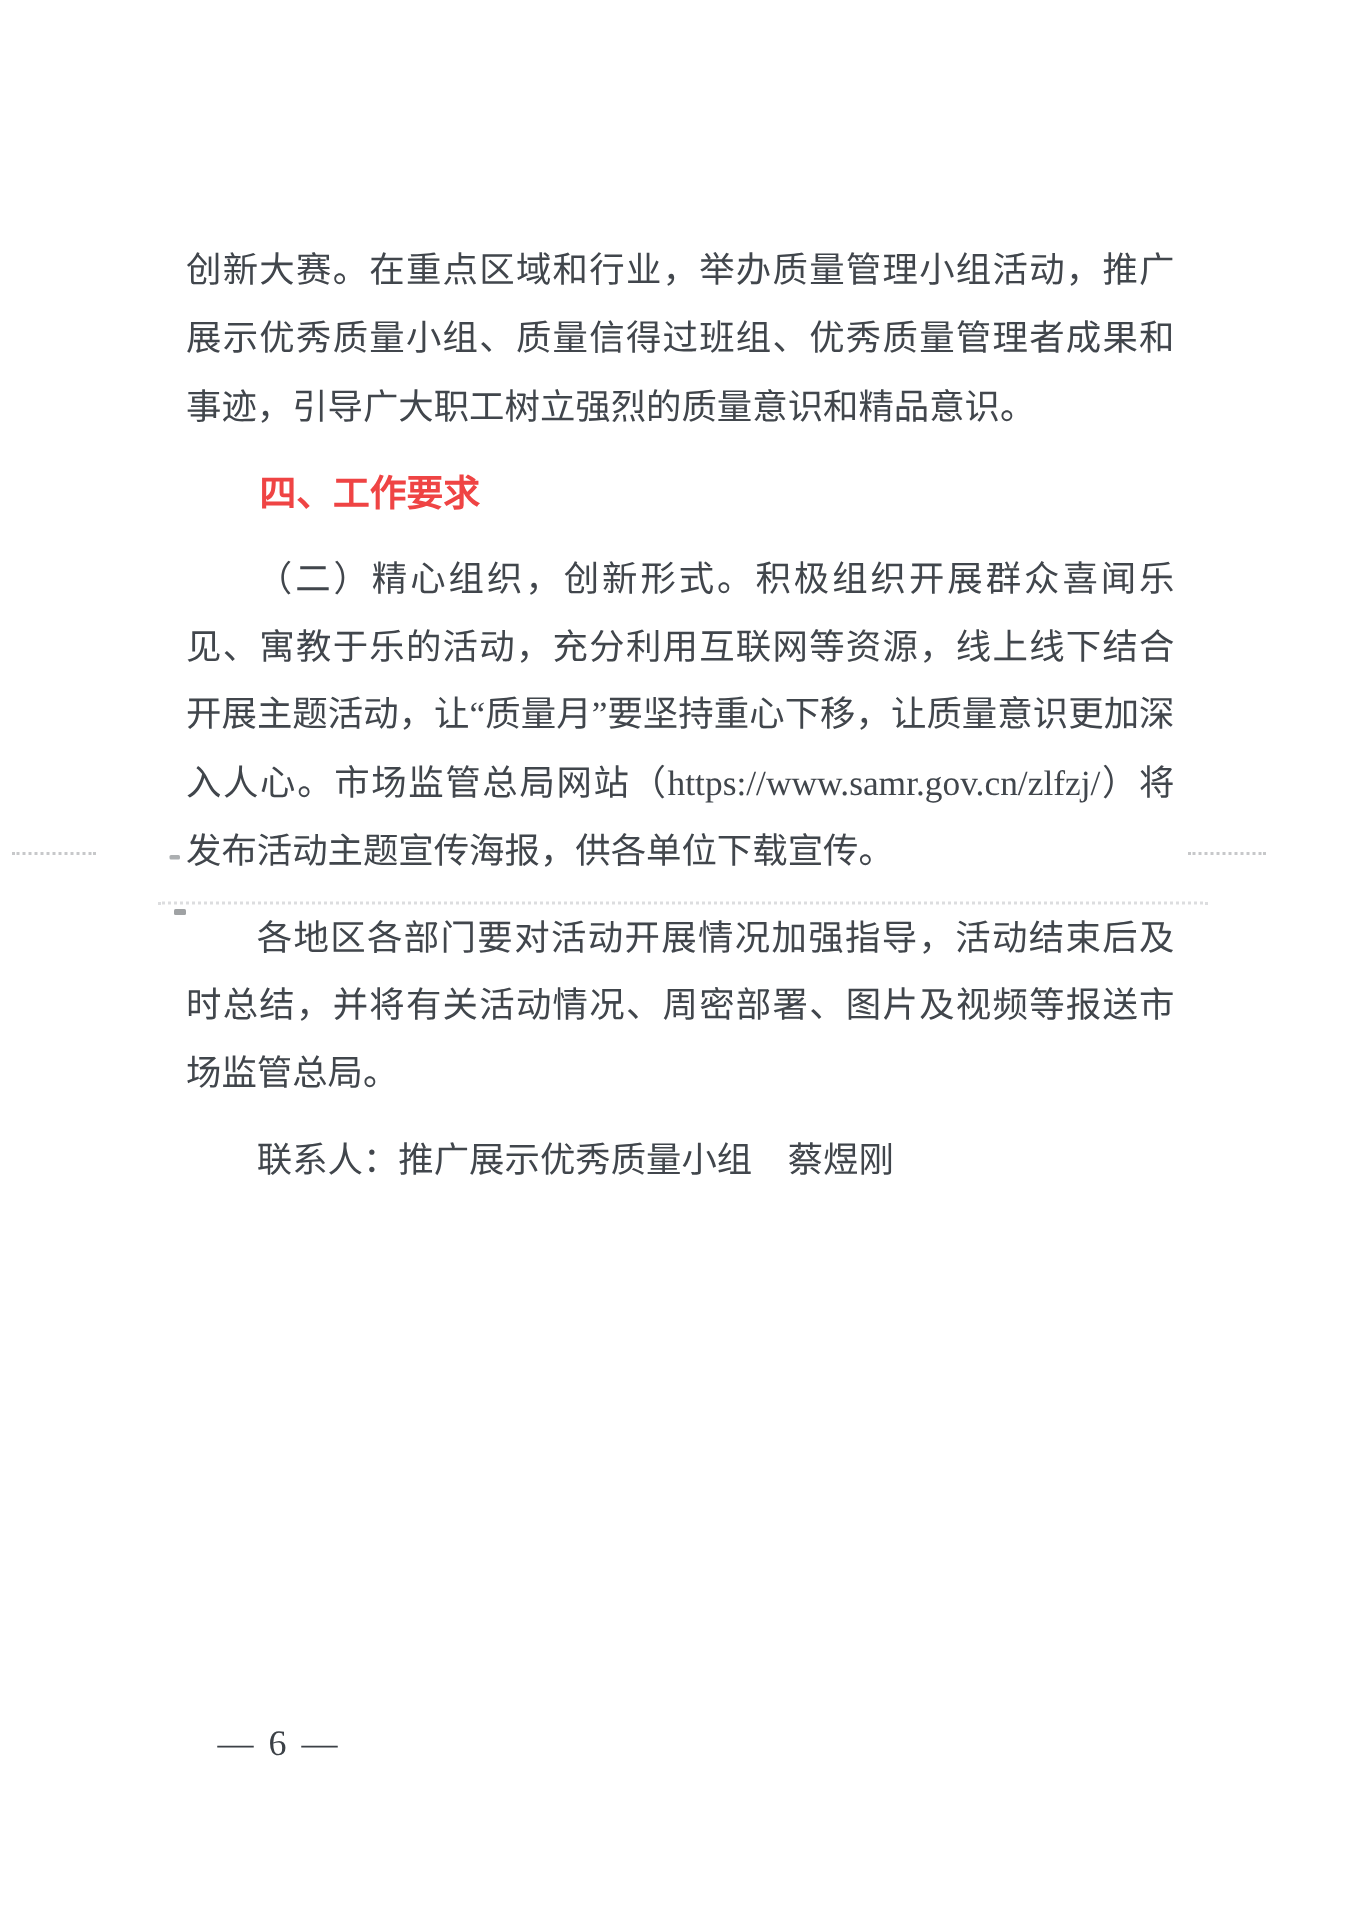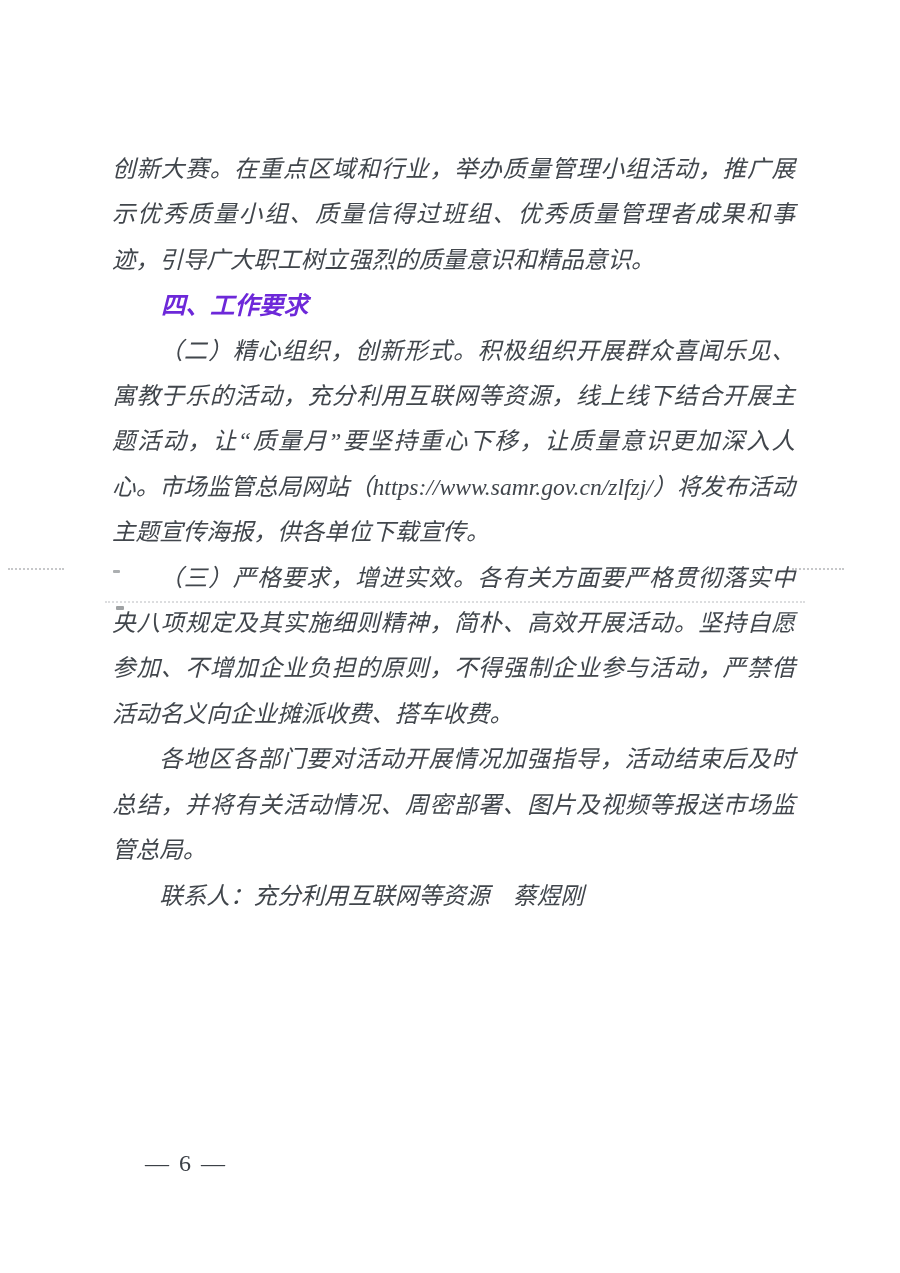--- a/index.html
+++ b/index.html
@@ -20,32 +20,31 @@
     position: absolute;
     left: 112px;
     top: 147px;
     width: 683px;
     font-size: 23.6px;
     line-height: 45.4px;
     text-align: justify;
     text-justify: inter-character;
   }
   .content p {
-    margin: 0;
+    margin: 12px;
     padding: 0;
     text-indent: 2em;
-    font-style: italic;
   }
   .content p.no-indent {
     text-indent: 0;
   }
   .content p.section-heading {
     font-family: "Liberation Sans", "DejaVu Sans", sans-serif;
     font-weight: 700;
-    color: #6d28d9;
+    color: #ef4444;
     font-size: 24.5px;
   }
   .page-number {
     position: absolute;
     left: 145px;
     top: 1150px;
     font-size: 24px;
     color: #3c4147;
     letter-spacing: 2px;
     white-space: pre;
@@ -78,23 +77,22 @@
 </style>
 </head>
 <body>
 
 <div class="page">
 
   <div class="content">
     <p class="no-indent">创新大赛。在重点区域和行业，举办质量管理小组活动，推广展示优秀质量小组、质量信得过班组、优秀质量管理者成果和事迹，引导广大职工树立强烈的质量意识和精品意识。</p>
     <p class="section-heading">四、工作要求</p>
     <p>（二）精心组织，创新形式。积极组织开展群众喜闻乐见、寓教于乐的活动，充分利用互联网等资源，线上线下结合开展主题活动，让“质量月”要坚持重心下移，让质量意识更加深入人心。市场监管总局网站（https://www.samr.gov.cn/zlfzj/）将发布活动主题宣传海报，供各单位下载宣传。</p>
-    <p>（三）严格要求，增进实效。各有关方面要严格贯彻落实中央八项规定及其实施细则精神，简朴、高效开展活动。坚持自愿参加、不增加企业负担的原则，不得强制企业参与活动，严禁借活动名义向企业摊派收费、搭车收费。</p>
     <p>各地区各部门要对活动开展情况加强指导，活动结束后及时总结，并将有关活动情况、周密部署、图片及视频等报送市场监管总局。</p>
-    <p>联系人：充分利用互联网等资源　蔡煜刚</p>
+    <p>联系人：推广展示优秀质量小组　蔡煜刚</p>
   </div>
 
   <div class="noise noise-left-dashes"></div>
   <div class="noise noise-speck-a"></div>
   <div class="noise noise-dotted-band"></div>
   <div class="noise noise-right-dashes"></div>
   <div class="noise noise-speck-b"></div>
 
   <div class="page-number">— 6 —</div>
 

